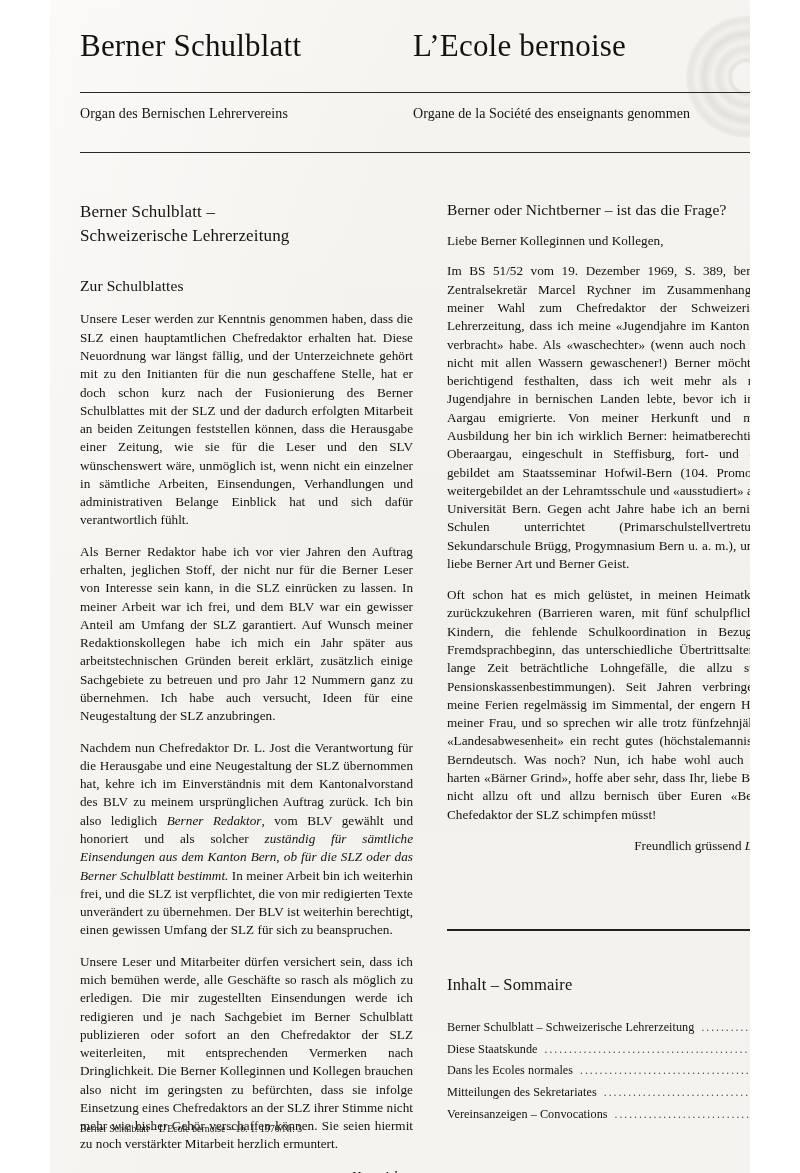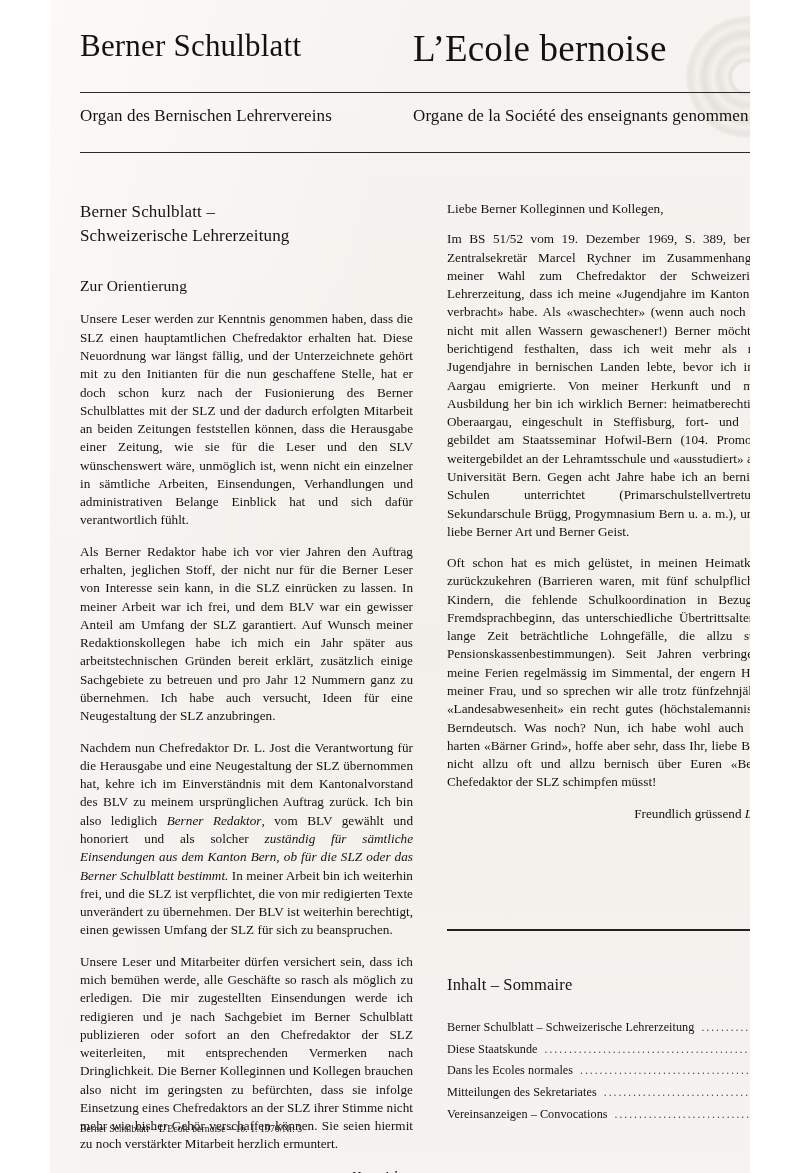--- a/index.html
+++ b/index.html
@@ -64,21 +64,21 @@
     align-items: flex-start;
   }
   .masthead-left {
     width: 333px;
     font-size: 31px;
     line-height: 1.05;
     letter-spacing: 0.2px;
   }
   .masthead-right {
     flex: 1;
-    font-size: 37px;
+    font-size: 31px;
     line-height: 1.05;
     letter-spacing: 0.2px;
     font-family: Liberation Serif, serif;
   }
   .issue-number {
     position: absolute;
     right: 0;
     top: 2px;
     font-size: 31px;
     line-height: 1.05;
@@ -96,21 +96,21 @@
 
   
   .subband {
     position: absolute;
     left: 30px;
     top: 103px;
     width: 700px;
     display: flex;
   }
   .subband-col {
-    font-size: 17px;
+    font-size: 14px;
     line-height: 1.52;
     letter-spacing: 0.1px;
   }
   .subband-col.left { width: 333px; }
   .subband-col.right { flex: 1; }
 
   
   .columns {
     position: absolute;
     left: 30px;
@@ -255,32 +255,33 @@
 
     <div class="rule rule-bottom"></div>
 
     <div class="columns">
 
       <div class="col">
         <h2 class="section-title">
           <span>Berner Schulblatt –</span><br>
           <span>Schweizerische Lehrerzeitung</span>
         </h2>
-        <h3 class="sub-title">Zur Orientierung</h3>
+        <h3 class="sub-title">Zur Schulblattes</h3>
 
         <p class="body">Unsere Leser werden zur Kenntnis genommen haben, dass die SLZ einen hauptamtlichen Chefredaktor erhalten hat. Diese Neuordnung war längst fällig, und der Unterzeichnete gehört mit zu den Initianten für die nun geschaffene Stelle, hat er doch schon kurz nach der Fusionierung des Berner Schulblattes mit der SLZ und der dadurch erfolgten Mitarbeit an beiden Zeitungen feststellen können, dass die Herausgabe einer Zeitung, wie sie für die Leser und den SLV wünschenswert wäre, unmöglich ist, wenn nicht ein einzelner in sämtliche Arbeiten, Einsendungen, Verhandlungen und administrativen Belange Einblick hat und sich dafür verantwortlich fühlt.</p>
         <p class="body">Als Berner Redaktor habe ich vor vier Jahren den Auftrag erhalten, jeglichen Stoff, der nicht nur für die Berner Leser von Interesse sein kann, in die SLZ einrücken zu lassen. In meiner Arbeit war ich frei, und dem BLV war ein gewisser Anteil am Umfang der SLZ garantiert. Auf Wunsch meiner Redaktionskollegen habe ich mich ein Jahr später aus arbeitstechnischen Gründen bereit erklärt, zusätzlich einige Sachgebiete zu betreuen und pro Jahr 12 Nummern ganz zu übernehmen. Ich habe auch versucht, Ideen für eine Neugestaltung der SLZ anzubringen.</p>
 
         <p class="body"><span>Nachdem nun Chefredaktor Dr. L. Jost die Verantwortung für die Herausgabe und eine Neugestaltung der SLZ übernommen hat, kehre ich im Einverständnis mit dem Kantonalvorstand des BLV zu meinem ursprünglichen Auftrag zurück. Ich bin also lediglich </span><span class="it">Berner Redaktor</span><span>, vom BLV gewählt und honoriert und als solcher </span><span class="it">zuständig für sämtliche Einsendungen aus dem Kanton Bern, ob für die SLZ oder das Berner Schulblatt bestimmt.</span><span> In meiner Arbeit bin ich weiterhin frei, und die SLZ ist verpflichtet, die von mir redigierten Texte unverändert zu übernehmen. Der BLV ist weiterhin berechtigt, einen gewissen Umfang der SLZ für sich zu beanspruchen.</span></p>
 
         <p class="body">Unsere Leser und Mitarbeiter dürfen versichert sein, dass ich mich bemühen werde, alle Geschäfte so rasch als möglich zu erledigen. Die mir zugestellten Einsendungen werde ich redigieren und je nach Sachgebiet im Berner Schulblatt publizieren oder sofort an den Chefredaktor der SLZ weiterleiten, mit entsprechenden Vermerken nach Dringlichkeit. Die Berner Kolleginnen und Kollegen brauchen also nicht im geringsten zu befürchten, dass sie infolge Einsetzung eines Chefredaktors an der SLZ ihrer Stimme nicht mehr wie bisher Gehör verschaffen können. Sie seien hiermit zu noch verstärkter Mitarbeit herzlich ermuntert.</p>
         <div class="signature"><span class="sig-name">Hans Adam</span></div>
       </div>
 
       <div class="col-right">
+        <h3 class="sub-title right-head">Berner oder Nichtberner – ist das die Frage?</h3>
         <p class="salutation">Liebe Berner Kolleginnen und Kollegen,</p>
         <p class="body">Im BS 51/52 vom 19. Dezember 1969, S. 389, berichtet Zentralsekretär Marcel Rychner im Zusammenhang mit meiner Wahl zum Chefredaktor der Schweizerischen Lehrerzeitung, dass ich meine «Jugendjahre im Kanton Bern verbracht» habe. Als «waschechter» (wenn auch noch lange nicht mit allen Wassern gewaschener!) Berner möchte ich berichtigend festhalten, dass ich weit mehr als meine Jugendjahre in bernischen Landen lebte, bevor ich in den Aargau emigrierte. Von meiner Herkunft und meiner Ausbildung her bin ich wirklich Berner: heimatberechtigt im Oberaargau, eingeschult in Steffisburg, fort- und «aus» gebildet am Staatsseminar Hofwil-Bern (104. Promotion), weitergebildet an der Lehramtsschule und «ausstudiert» an der Universität Bern. Gegen acht Jahre habe ich an bernischen Schulen unterrichtet (Primarschulstellvertretungen, Sekundarschule Brügg, Progymnasium Bern u. a. m.), und ich liebe Berner Art und Berner Geist.</p>
         <p class="body">Oft schon hat es mich gelüstet, in meinen Heimatkanton zurückzukehren (Barrieren waren, mit fünf schulpflichtigen Kindern, die fehlende Schulkoordination in Bezug auf Fremdsprachbeginn, das unterschiedliche Übertrittsalter, das lange Zeit beträchtliche Lohngefälle, die allzu starren Pensionskassenbestimmungen). Seit Jahren verbringe ich meine Ferien regelmässig im Simmental, der engern Heimat meiner Frau, und so sprechen wir alle trotz fünfzehnjähriger «Landesabwesenheit» ein recht gutes (höchstalemannisches) Berndeutsch. Was noch? Nun, ich habe wohl auch einen harten «Bärner Grind», hoffe aber sehr, dass Ihr, liebe Berner, nicht allzu oft und allzu bernisch über Euren «Berner» Chefedaktor der SLZ schimpfen müsst!</p>
         <div class="signature"><span>Freundlich grüssend </span><span class="sig-name">L. Jost</span></div>
       </div>
 
     </div>
 
     <div class="toc-wrap">
       <div class="toc-rule"></div>

